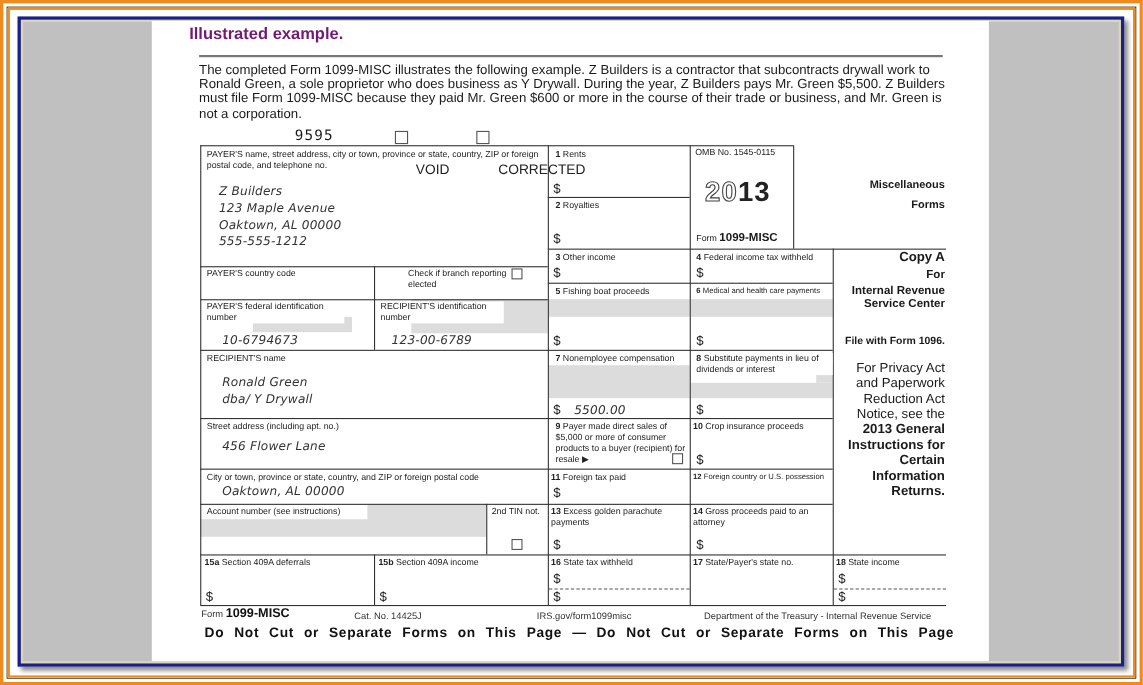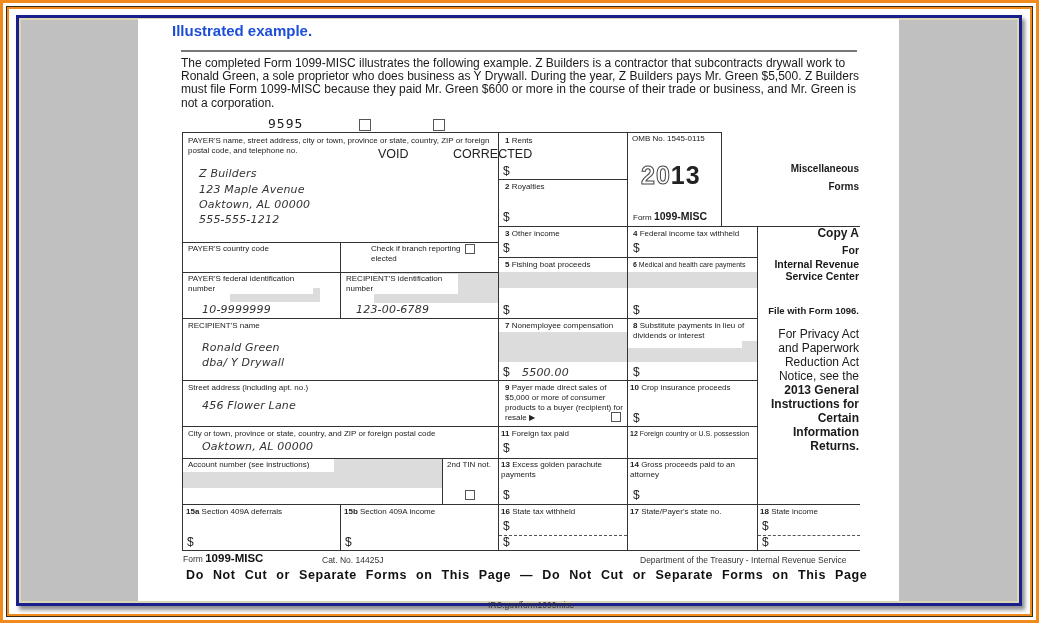--- a/index.html
+++ b/index.html
@@ -7,21 +7,21 @@
   body { position: relative; font-family: "Liberation Sans", sans-serif; color: #1a1a1a; }
 
   .frame-outer { position: absolute; left: 0; top: 0; width: 1039px; height: 623px; border: 3px solid #f08a1c; background: #fff; }
   .frame-outer-dark { position: absolute; left: 3px; top: 3px; right: 3px; bottom: 3px; border: 1px solid #3a2a10; }
   .frame-outer-inner { position: absolute; left: 4px; top: 4px; right: 4px; bottom: 4px; border: 2px solid #f08a1c; background: #fff; }
   .frame-blue { position: absolute; left: 16px; top: 15px; width: 1006px; height: 591px; border: 3px solid #1a1f8e; box-shadow: 3px 4px 4px rgba(0,0,0,0.45); background: #c0c0c0; }
   .frame-tan { position: absolute; left: 0; top: 0; right: 0; bottom: 0; border: 2px solid #dcd6b4; }
   .page { position: absolute; left: 138px; top: 19px; width: 761px; height: 582px; background: #ffffff; }
 
   .abs { position: absolute; }
-  .title { left: 172px; top: 22px; font-size: 15px; font-weight: bold; color: #1d4ed8; }
+  .title { left: 172px; top: 22px; font-size: 15px; font-weight: bold; color: #701a75; }
   .rule { left: 181px; top: 50px; width: 676px; height: 2px; background: #777; }
   .intro { left: 181px; top: 57px; width: 680px; font-size: 12px; line-height: 13.2px; color: #1a1a1a; }
 
   .formnum { left: 268px; top: 116px; font-family: "DejaVu Sans Mono", monospace; font-size: 13px; letter-spacing: 1px; }
   .chk { position: absolute; width: 12px; height: 12px; border: 1px solid #555; background: #fff; }
   .chk-label { font-size: 12.5px; color: #222; margin-top: 29px; }
 
   .form { position: absolute; left: 182px; top: 132px; width: 678px; height: 418px; }
   .lbl { position: absolute; font-size: 8px; line-height: 10px; color: #222; }
   .lbl b { font-weight: bold; }
@@ -101,21 +101,21 @@
   <div class="hand" style="left:17px; top:35px;">Z Builders</div>
   <div class="hand" style="left:17px; top:51px;">123 Maple Avenue</div>
   <div class="hand" style="left:17px; top:66px;">Oaktown, AL 00000</div>
   <div class="hand" style="left:17px; top:81px;">555-555-1212</div>
 
   <div class="lbl" style="left:6px; top:112px;">PAYER'S country code</div>
   <div class="lbl" style="left:165px; top:112px; width:110px;margin-left:24px;">Check if branch reporting elected</div>
   <div class="chk" style="left:283px; top:112px; width:10px; height:10px;"></div>
 
   <div class="lbl" style="left:6px; top:142px; width:125px; background:#fff;">PAYER'S federal identification number</div>
-  <div class="hand" style="left:20px; top:171px;">10-9999999</div>
+  <div class="hand" style="left:20px; top:171px;">10-6794673</div>
   <div class="lbl" style="left:164px; top:142px; width:112px; background:#fff;">RECIPIENT'S identification number</div>
   <div class="hand" style="left:174px; top:171px;">123-00-6789</div>
 
   <div class="lbl" style="left:6px; top:189px;">RECIPIENT'S name</div>
   <div class="hand" style="left:20px; top:209px;">Ronald Green</div>
   <div class="hand" style="left:20px; top:224px;">dba/ Y Drywall</div>
 
   <div class="lbl" style="left:6px; top:251px;">Street address (including apt. no.)</div>
   <div class="hand" style="left:20px; top:267px;">456 Flower Lane</div>
 
@@ -193,15 +193,15 @@
 <div class="side-title" style="left:740px; top:383px; width:119px; font-size:12px; line-height:14px;">
   <div>2013 General</div>
   <div>Instructions for</div>
   <div>Certain</div>
   <div>Information</div>
   <div>Returns.</div>
 </div>
 
 <div class="footer-small" style="left:183px; top:552px;"><span>Form</span> <b style="font-size:11.5px; color:#111;">1099-MISC</b></div>
 <div class="footer-small" style="left:322px; top:555px;">Cat. No. 14425J</div>
-<div class="footer-small" style="left:488px; top:555px;margin-top:45px;">IRS.gov/form1099misc</div>
+<div class="footer-small" style="left:488px; top:555px;">IRS.gov/form1099misc</div>
 <div class="footer-small" style="left:640px; top:555px;">Department of the Treasury - Internal Revenue Service</div>
 <div class="donotcut">Do Not Cut or Separate Forms on This Page — Do Not Cut or Separate Forms on This Page</div>
 
 </body></html>

